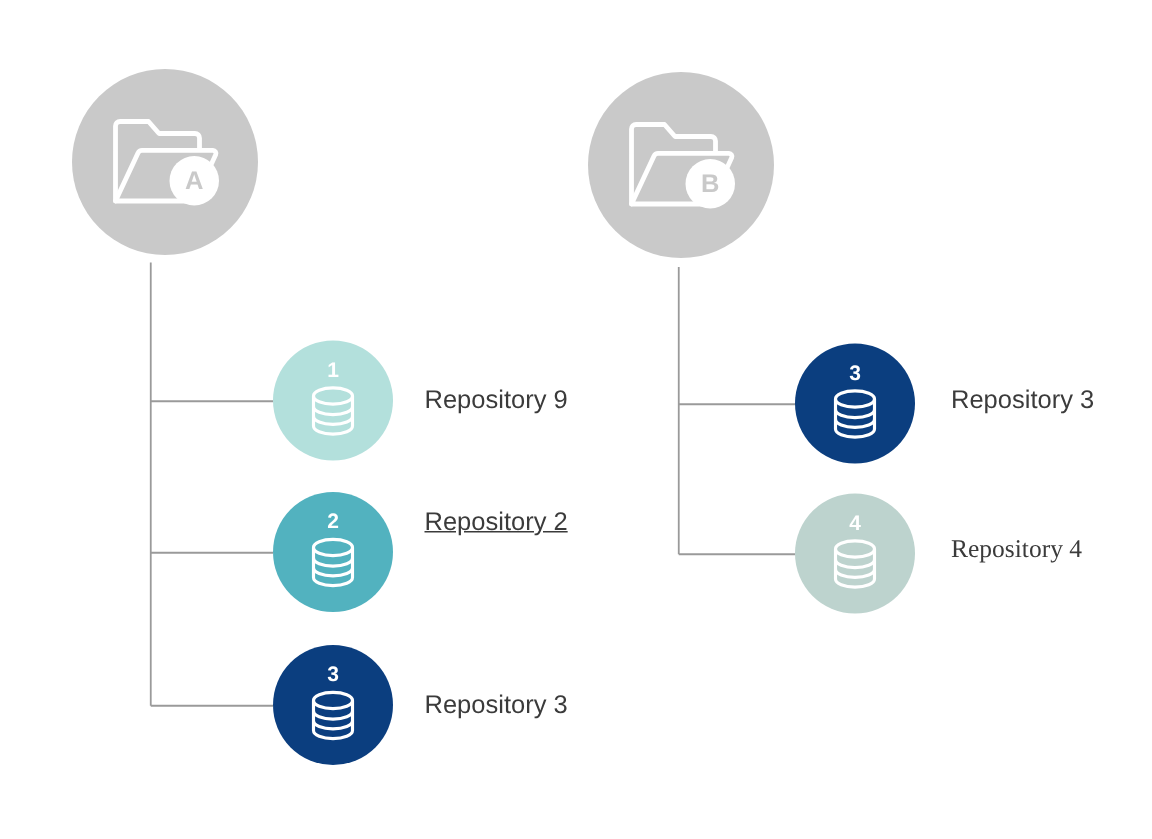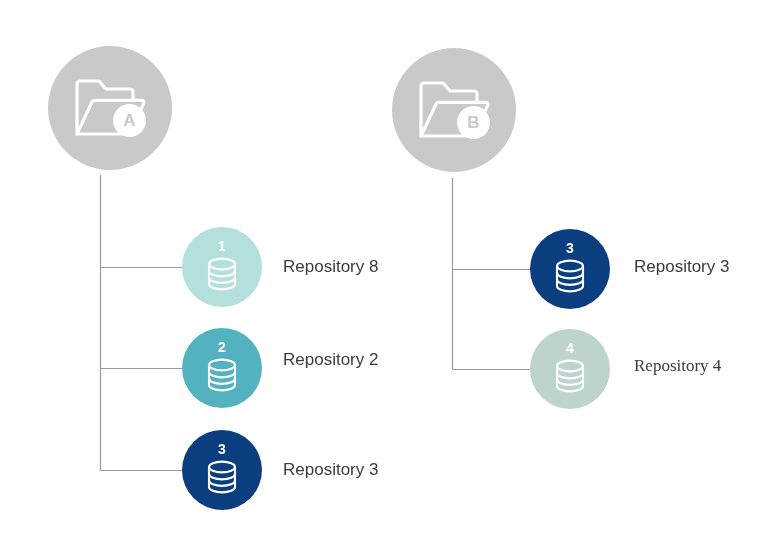--- a/index.html
+++ b/index.html
@@ -149,36 +149,36 @@
         <svg class="db-icon" viewBox="0 0 34 36" xmlns="http://www.w3.org/2000/svg">
           <g fill="none" stroke="#ffffff" stroke-width="2.1" stroke-linecap="round">
             <ellipse cx="17" cy="8" rx="13" ry="5.4"></ellipse>
             <path d="M4 8 V28 c0 3 5.8 5.4 13 5.4 S30 31 30 28 V8"></path>
             <path d="M4 15 c0 3 5.8 5.4 13 5.4 S30 18 30 15"></path>
             <path d="M4 21.5 c0 3 5.8 5.4 13 5.4 S30 24.5 30 21.5"></path>
           </g>
         </svg>
       </div>
     </div>
-    <div class="repo-label" style="left:283px; top:257px;">Repository 8</div>
+    <div class="repo-label" style="left:283px; top:257px;">Repository 9</div>
 
     <div class="repo-node" style="left:182px; top:328px; background:#52b2bf;">
       <div class="repo-inner">
         <div class="repo-num">2</div>
         <svg class="db-icon" viewBox="0 0 34 36" xmlns="http://www.w3.org/2000/svg">
           <g fill="none" stroke="#ffffff" stroke-width="2.1" stroke-linecap="round">
             <ellipse cx="17" cy="8" rx="13" ry="5.4"></ellipse>
             <path d="M4 8 V28 c0 3 5.8 5.4 13 5.4 S30 31 30 28 V8"></path>
             <path d="M4 15 c0 3 5.8 5.4 13 5.4 S30 18 30 15"></path>
             <path d="M4 21.5 c0 3 5.8 5.4 13 5.4 S30 24.5 30 21.5"></path>
           </g>
         </svg>
       </div>
     </div>
-    <div class="repo-label" style="left:283px; top:350px;">Repository 2</div>
+    <div class="repo-label" style="left:283px; top:338px;text-decoration:underline;">Repository 2</div>
 
     <div class="repo-node" style="left:182px; top:430px; background:#0b3e7f;">
       <div class="repo-inner">
         <div class="repo-num">3</div>
         <svg class="db-icon" viewBox="0 0 34 36" xmlns="http://www.w3.org/2000/svg">
           <g fill="none" stroke="#ffffff" stroke-width="2.1" stroke-linecap="round">
             <ellipse cx="17" cy="8" rx="13" ry="5.4"></ellipse>
             <path d="M4 8 V28 c0 3 5.8 5.4 13 5.4 S30 31 30 28 V8"></path>
             <path d="M4 15 c0 3 5.8 5.4 13 5.4 S30 18 30 15"></path>
             <path d="M4 21.5 c0 3 5.8 5.4 13 5.4 S30 24.5 30 21.5"></path>

